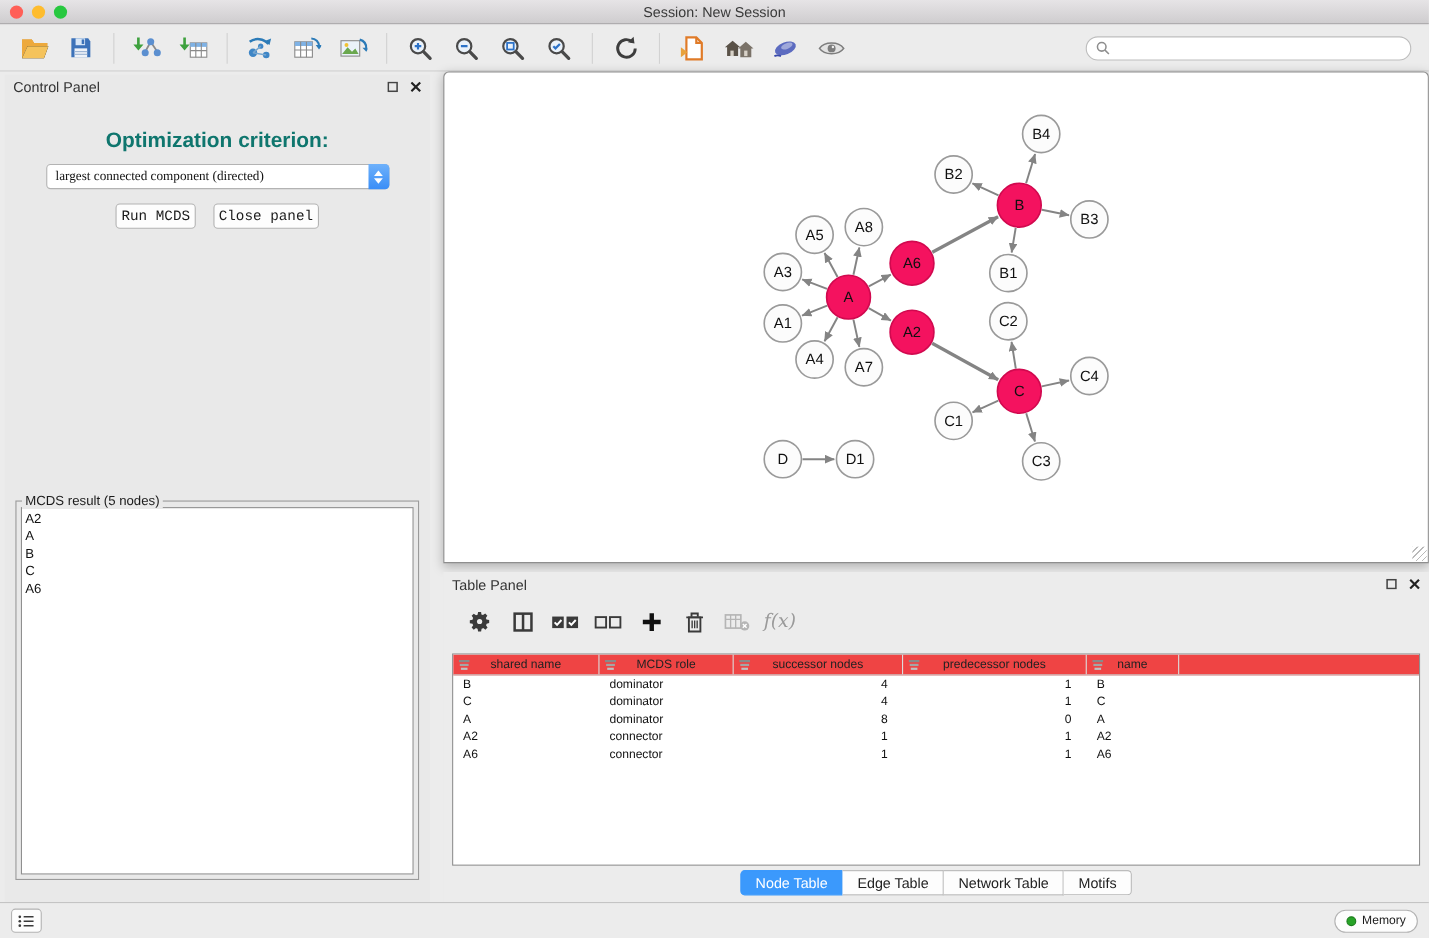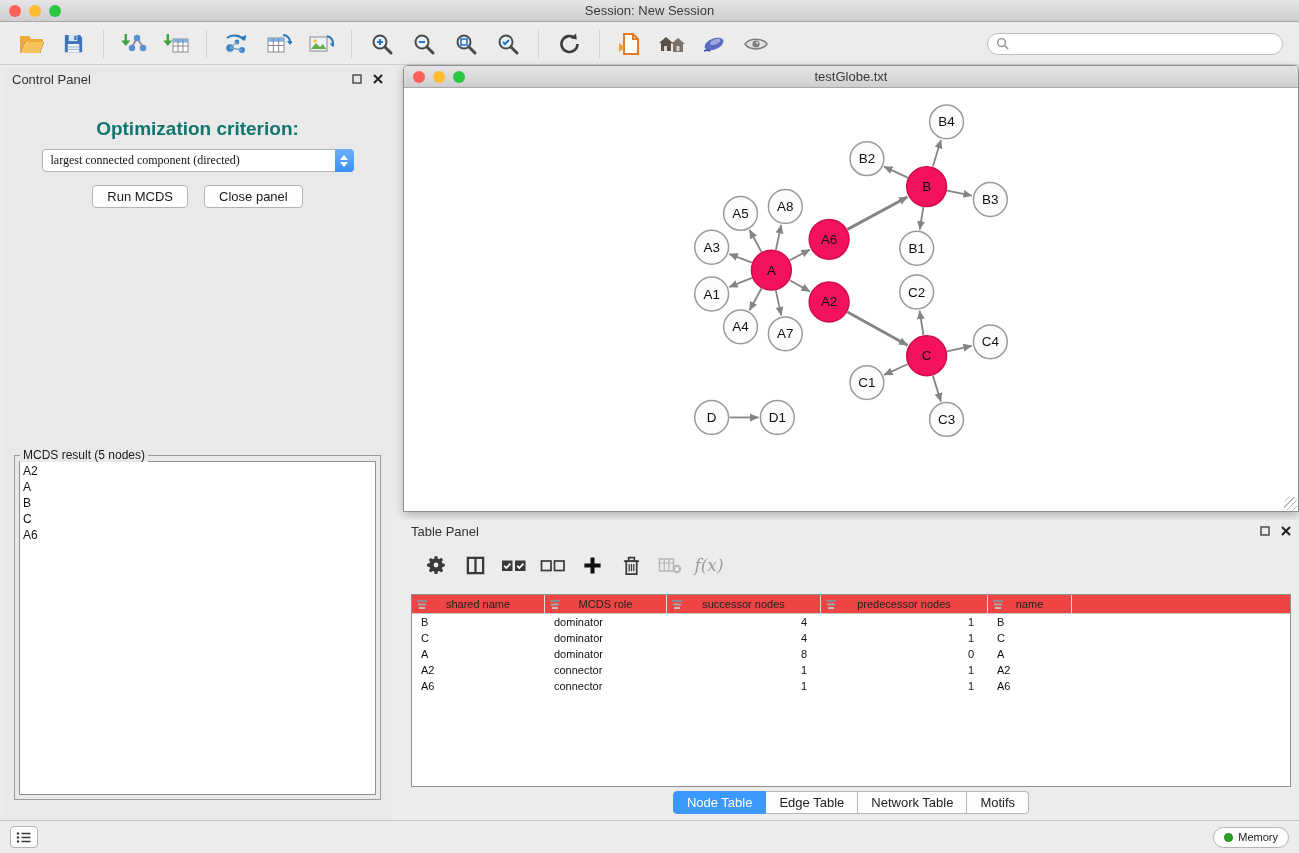--- a/index.html
+++ b/index.html
@@ -88,21 +88,21 @@
     background:linear-gradient(#6eb1fb,#3a8ef7);
     border-radius:0 4px 4px 0;
     display:flex; flex-direction:column; align-items:center; justify-content:center; gap:2px;
   }
   .dd-up { width:0; height:0; border-left:4px solid transparent; border-right:4px solid transparent; border-bottom:5px solid #fff; }
   .dd-down { width:0; height:0; border-left:4px solid transparent; border-right:4px solid transparent; border-top:5px solid #fff; }
 
   .cp-buttons { display:flex; justify-content:center; gap:16px; margin-top:13px; }
   .btn {
     background:#fdfdfd; border:1px solid #b3b3b3; border-radius:4px;
-    font-size:13px; color:#1a1a1a; padding:3px 14px; font-family:Liberation Sans, sans-serif;
+    font-size:13px; color:#1a1a1a; padding:3px 4px; font-family:Liberation Mono, monospace;
     cursor:default;
   }
 
   .result-fieldset {
     position:absolute; left:10px; top:387px; width:367px; height:345px;
     border:1px solid #9a9a9a; padding:5px 4px 4px 4px;
   }
   .result-legend {
     position:absolute; top:-8px; left:5px; background:#e9e9e9;
     font-size:12px; padding:0 3px; color:#1a1a1a;
@@ -387,28 +387,20 @@
         <div class="result-item">A2</div>
         <div class="result-item">A</div>
         <div class="result-item">B</div>
         <div class="result-item">C</div>
         <div class="result-item">A6</div>
       </div>
   </div>
 </div>
 
 <div class="network-window">
-  <div class="net-titlebar">
-    <div class="traffic">
-      <div class="light red"></div>
-      <div class="light yellow"></div>
-      <div class="light green"></div>
-    </div>
-    <div class="title">testGlobe.txt</div>
-  </div>
   <div class="net-canvas">
     <svg viewBox="0 0 894 423">
         <defs>
           <marker id="arw" markerWidth="10" markerHeight="9" refX="8.5" refY="4" orient="auto" markerUnits="userSpaceOnUse">
             <path d="M0,0L9,4L0,8Z" fill="#848484"></path>
           </marker>
         </defs>
         <line x1="357.0" y1="163.6" x2="345.1" y2="141.7" stroke="#848484" stroke-width="1.8" marker-end="url(#arw)"></line>
         <line x1="371.5" y1="161.5" x2="376.9" y2="136.6" stroke="#848484" stroke-width="1.8" marker-end="url(#arw)"></line>
         <line x1="347.4" y1="174.5" x2="324.7" y2="165.8" stroke="#848484" stroke-width="1.8" marker-end="url(#arw)"></line>

